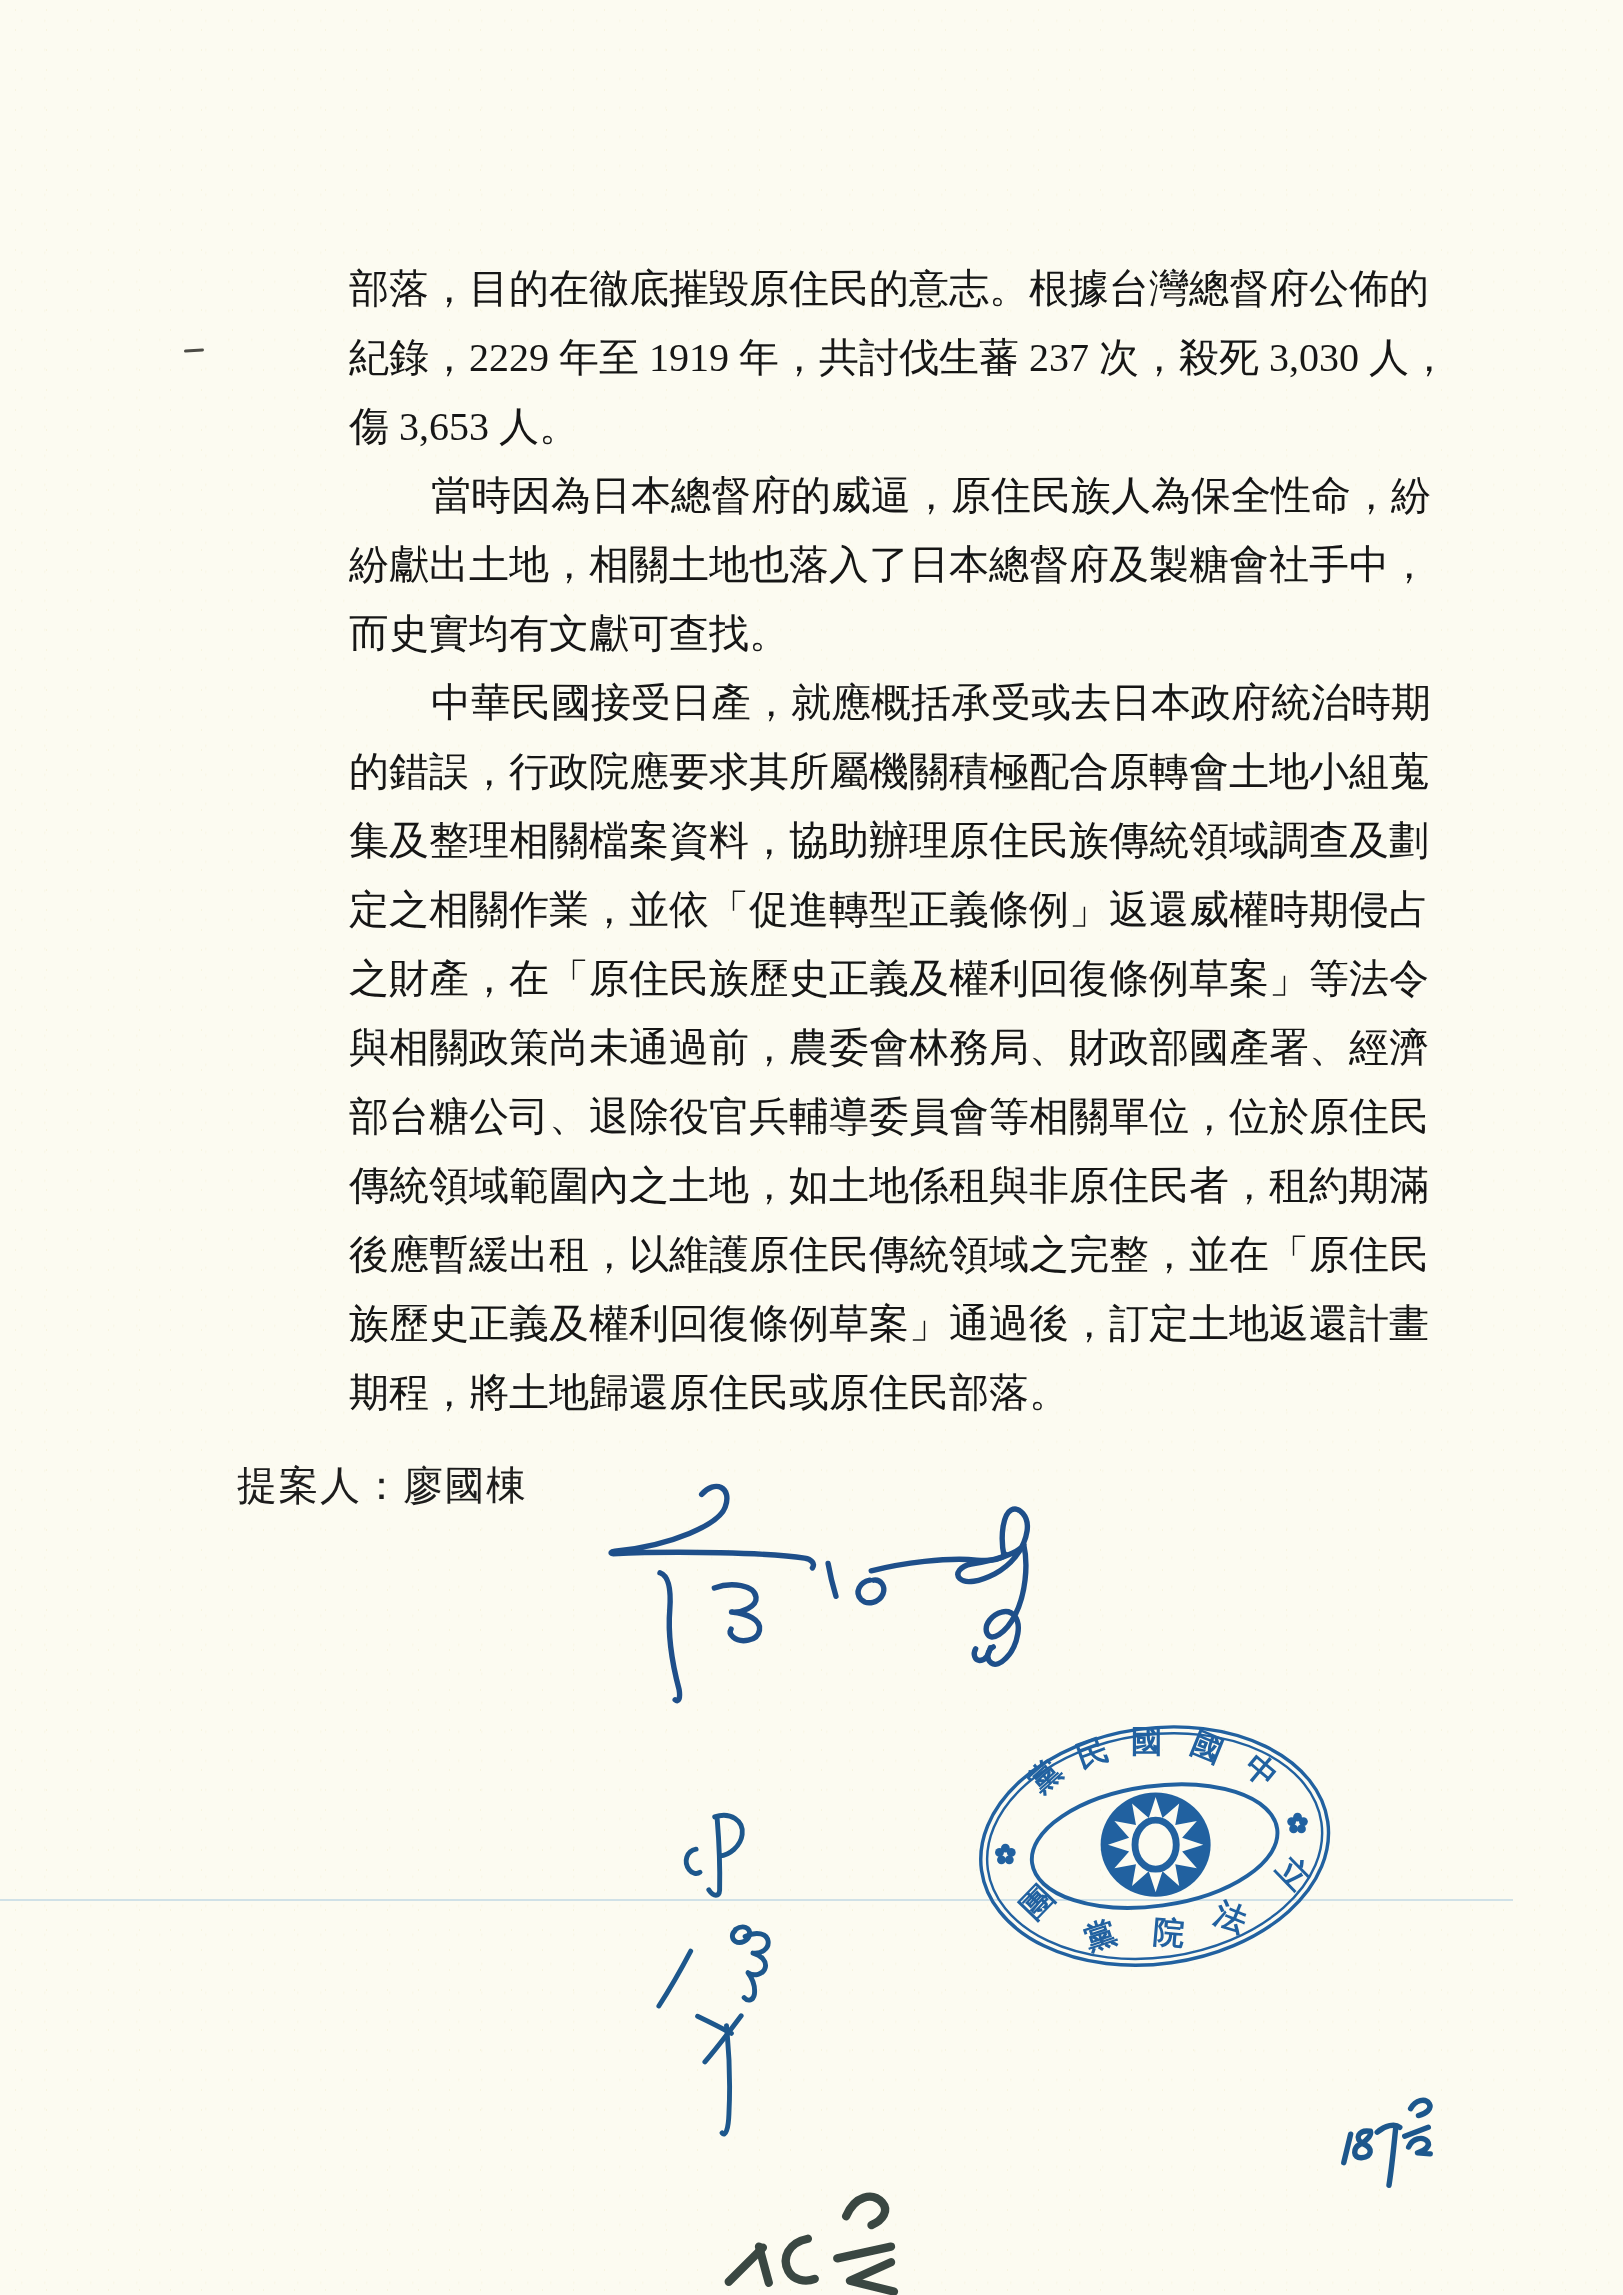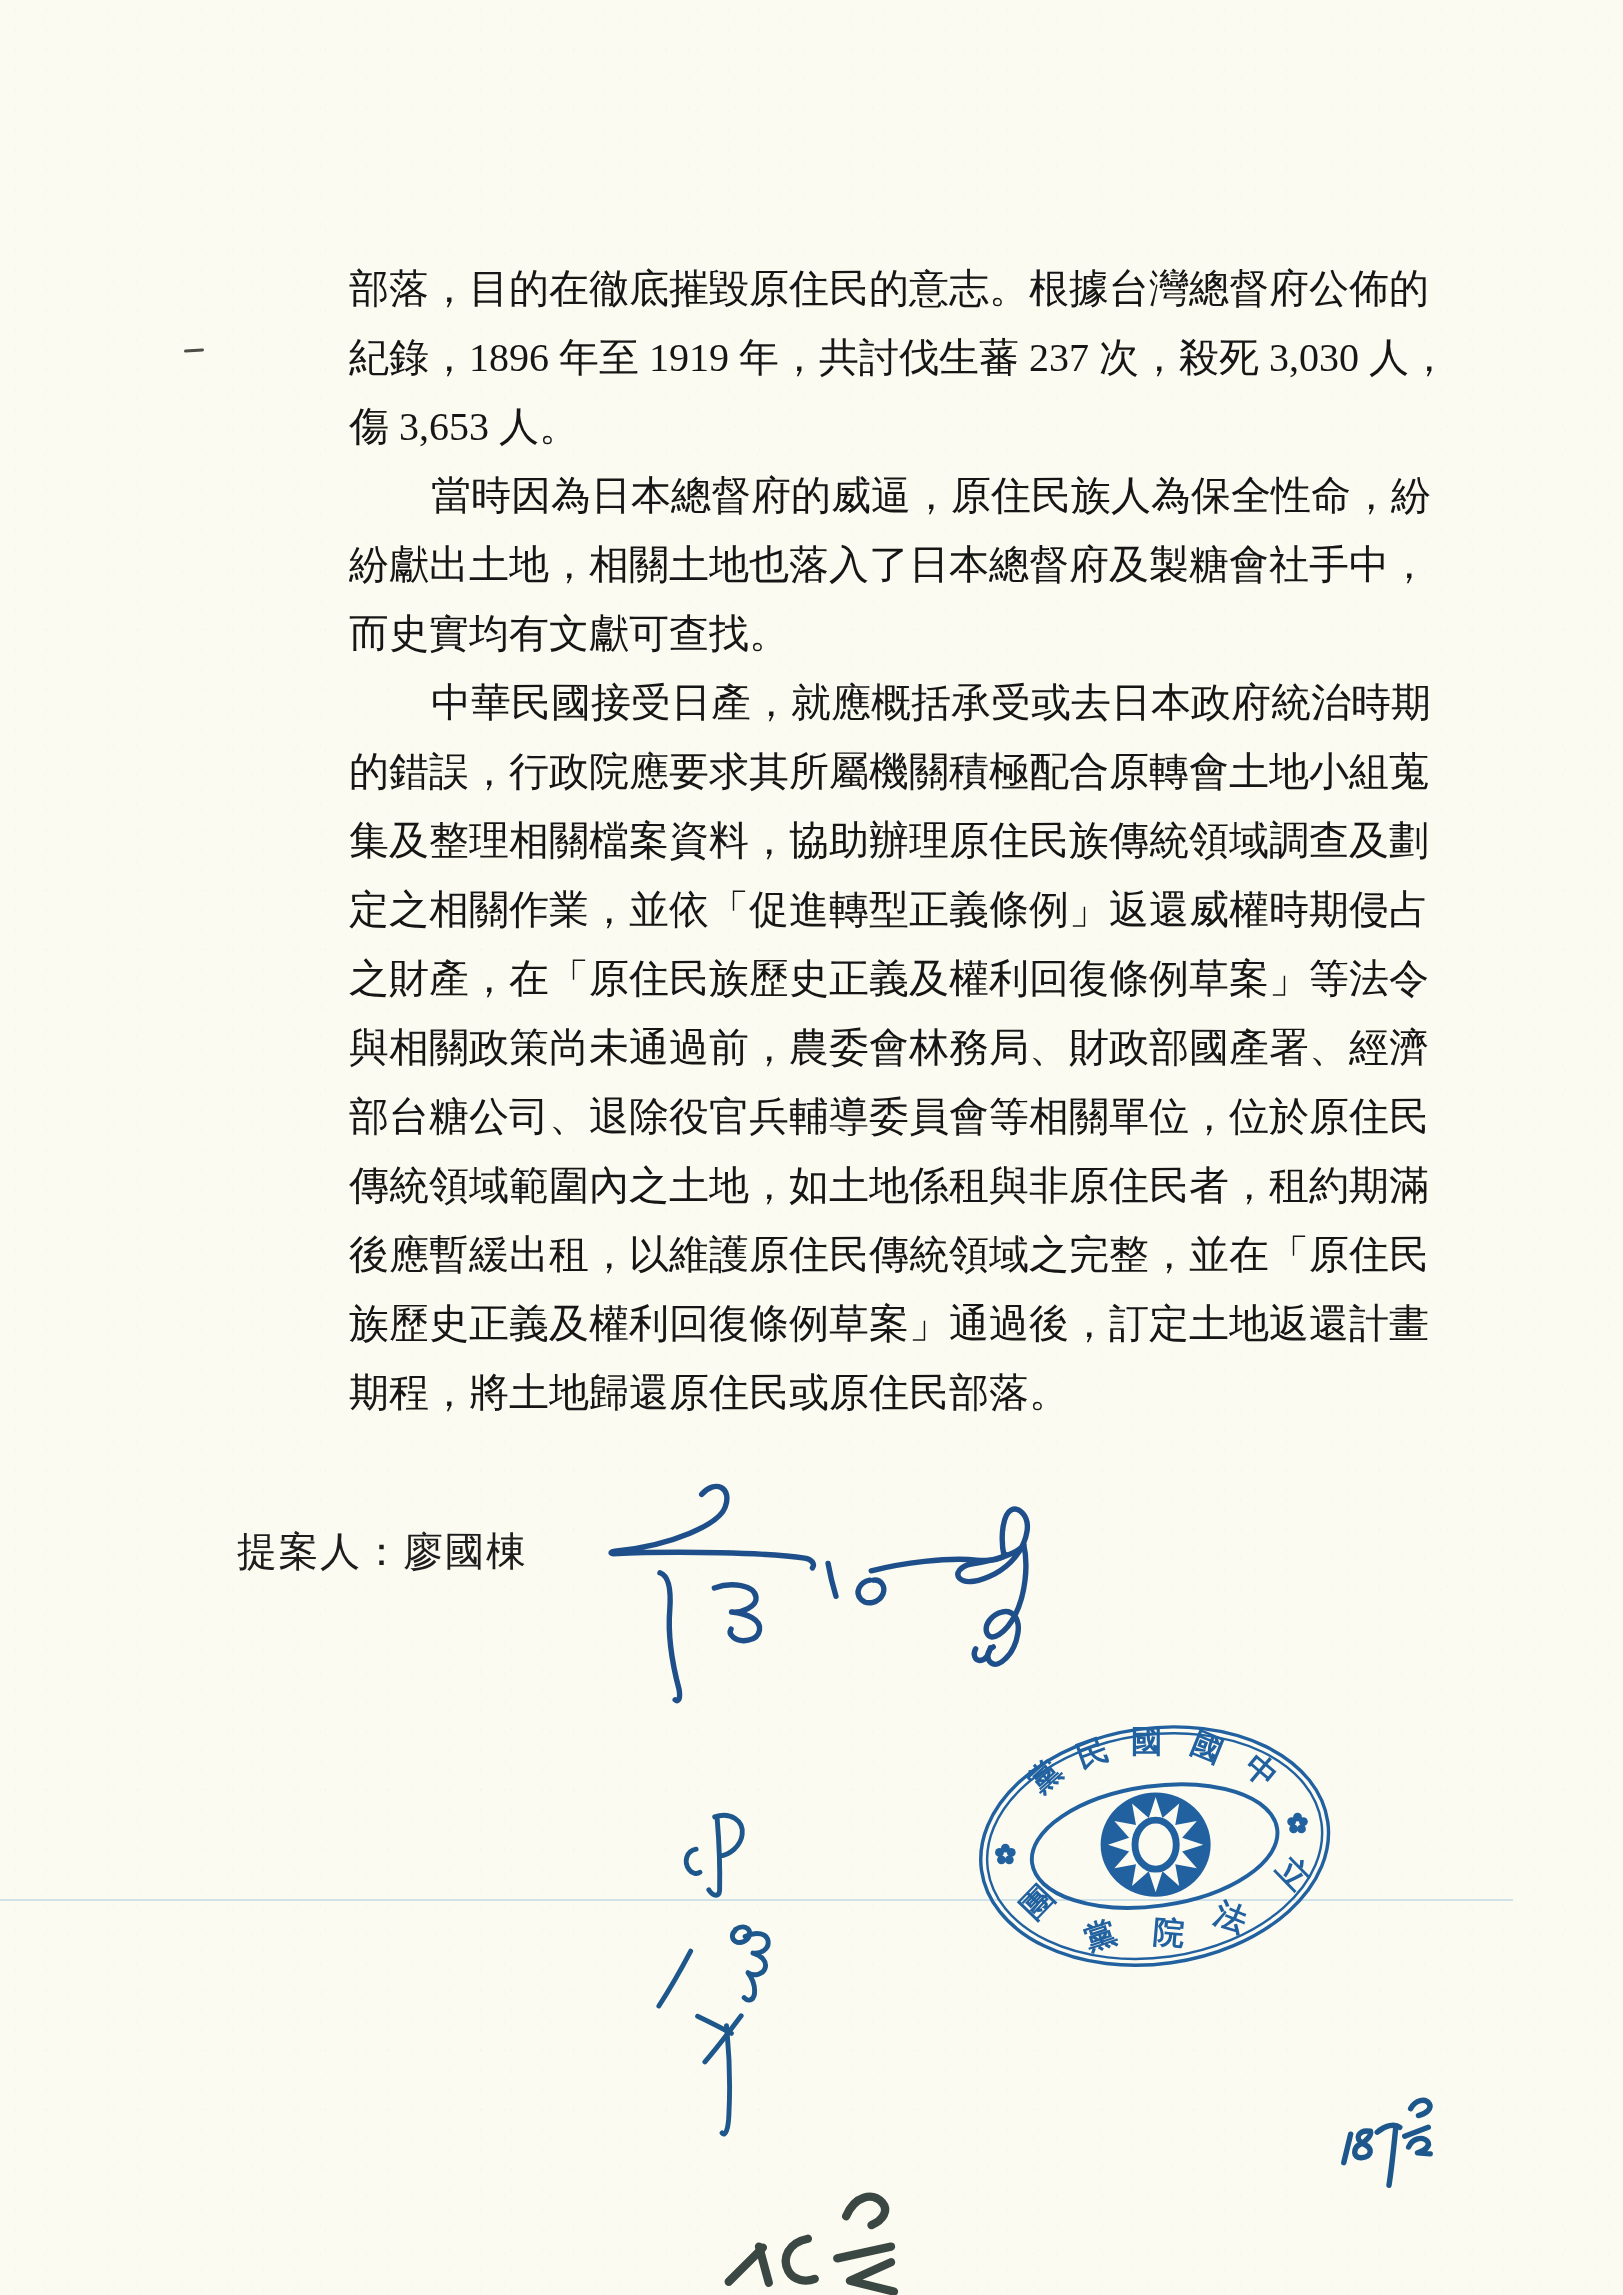--- a/index.html
+++ b/index.html
@@ -27,21 +27,21 @@
   .line{
     display:flex;align-items:center;
     height:69px;
     font-size:40px;
     white-space:pre;
   }
   .line.just{justify-content:space-between;}
   .line.ind{padding-left:82px;}
   .line span{display:inline-block;}
   .proposer{
-    position:absolute;left:237px;top:1524px;
+    position:absolute;left:237px;top:1458px;
     font-size:40px;color:#1d1d1d;letter-spacing:1.5px;white-space:pre;
   }
   .scan-line{
     position:absolute;left:0;top:1899px;width:1513px;height:2px;
     background:rgba(148,188,216,.42);
   }
   .stray-dash{
     position:absolute;left:184px;top:349px;width:19.6px;height:3.4px;
     background:#4c4b45;border-radius:2px;transform:rotate(-4deg);
   }
@@ -55,21 +55,21 @@
 </head>
 <body>
 
 <div class="page">
 
   <div class="stray-dash"></div>
   <div class="scan-line"></div>
 
   <div class="text-block" id="text-block">
       <div class="line just"><span>部</span><span>落</span><span>，</span><span>目</span><span>的</span><span>在</span><span>徹</span><span>底</span><span>摧</span><span>毀</span><span>原</span><span>住</span><span>民</span><span>的</span><span>意</span><span>志</span><span>。</span><span>根</span><span>據</span><span>台</span><span>灣</span><span>總</span><span>督</span><span>府</span><span>公</span><span>佈</span><span>的</span></div>
-      <div class="line just"><span>紀</span><span>錄</span><span>，</span><span>1896 </span><span>年</span><span>至</span><span> 1919 </span><span>年</span><span>，</span><span>共</span><span>討</span><span>伐</span><span>生</span><span>蕃</span><span> 237 </span><span>次</span><span>，</span><span>殺</span><span>死</span><span> 3,030 </span><span>人</span><span>，</span></div>
+      <div class="line just"><span>紀</span><span>錄</span><span>，</span><span>2229 </span><span>年</span><span>至</span><span> 1919 </span><span>年</span><span>，</span><span>共</span><span>討</span><span>伐</span><span>生</span><span>蕃</span><span> 237 </span><span>次</span><span>，</span><span>殺</span><span>死</span><span> 3,030 </span><span>人</span><span>，</span></div>
       <div class="line"><span>傷</span><span> 3,653 </span><span>人</span><span>。</span></div>
       <div class="line just ind"><span>當</span><span>時</span><span>因</span><span>為</span><span>日</span><span>本</span><span>總</span><span>督</span><span>府</span><span>的</span><span>威</span><span>逼</span><span>，</span><span>原</span><span>住</span><span>民</span><span>族</span><span>人</span><span>為</span><span>保</span><span>全</span><span>性</span><span>命</span><span>，</span><span>紛</span></div>
       <div class="line just"><span>紛</span><span>獻</span><span>出</span><span>土</span><span>地</span><span>，</span><span>相</span><span>關</span><span>土</span><span>地</span><span>也</span><span>落</span><span>入</span><span>了</span><span>日</span><span>本</span><span>總</span><span>督</span><span>府</span><span>及</span><span>製</span><span>糖</span><span>會</span><span>社</span><span>手</span><span>中</span><span>，</span></div>
       <div class="line"><span>而</span><span>史</span><span>實</span><span>均</span><span>有</span><span>文</span><span>獻</span><span>可</span><span>查</span><span>找</span><span>。</span></div>
       <div class="line just ind"><span>中</span><span>華</span><span>民</span><span>國</span><span>接</span><span>受</span><span>日</span><span>產</span><span>，</span><span>就</span><span>應</span><span>概</span><span>括</span><span>承</span><span>受</span><span>或</span><span>去</span><span>日</span><span>本</span><span>政</span><span>府</span><span>統</span><span>治</span><span>時</span><span>期</span></div>
       <div class="line just"><span>的</span><span>錯</span><span>誤</span><span>，</span><span>行</span><span>政</span><span>院</span><span>應</span><span>要</span><span>求</span><span>其</span><span>所</span><span>屬</span><span>機</span><span>關</span><span>積</span><span>極</span><span>配</span><span>合</span><span>原</span><span>轉</span><span>會</span><span>土</span><span>地</span><span>小</span><span>組</span><span>蒐</span></div>
       <div class="line just"><span>集</span><span>及</span><span>整</span><span>理</span><span>相</span><span>關</span><span>檔</span><span>案</span><span>資</span><span>料</span><span>，</span><span>協</span><span>助</span><span>辦</span><span>理</span><span>原</span><span>住</span><span>民</span><span>族</span><span>傳</span><span>統</span><span>領</span><span>域</span><span>調</span><span>查</span><span>及</span><span>劃</span></div>
       <div class="line just"><span>定</span><span>之</span><span>相</span><span>關</span><span>作</span><span>業</span><span>，</span><span>並</span><span>依</span><span>「</span><span>促</span><span>進</span><span>轉</span><span>型</span><span>正</span><span>義</span><span>條</span><span>例</span><span>」</span><span>返</span><span>還</span><span>威</span><span>權</span><span>時</span><span>期</span><span>侵</span><span>占</span></div>
       <div class="line just"><span>之</span><span>財</span><span>產</span><span>，</span><span>在</span><span>「</span><span>原</span><span>住</span><span>民</span><span>族</span><span>歷</span><span>史</span><span>正</span><span>義</span><span>及</span><span>權</span><span>利</span><span>回</span><span>復</span><span>條</span><span>例</span><span>草</span><span>案</span><span>」</span><span>等</span><span>法</span><span>令</span></div>
       <div class="line just"><span>與</span><span>相</span><span>關</span><span>政</span><span>策</span><span>尚</span><span>未</span><span>通</span><span>過</span><span>前</span><span>，</span><span>農</span><span>委</span><span>會</span><span>林</span><span>務</span><span>局</span><span>、</span><span>財</span><span>政</span><span>部</span><span>國</span><span>產</span><span>署</span><span>、</span><span>經</span><span>濟</span></div>

